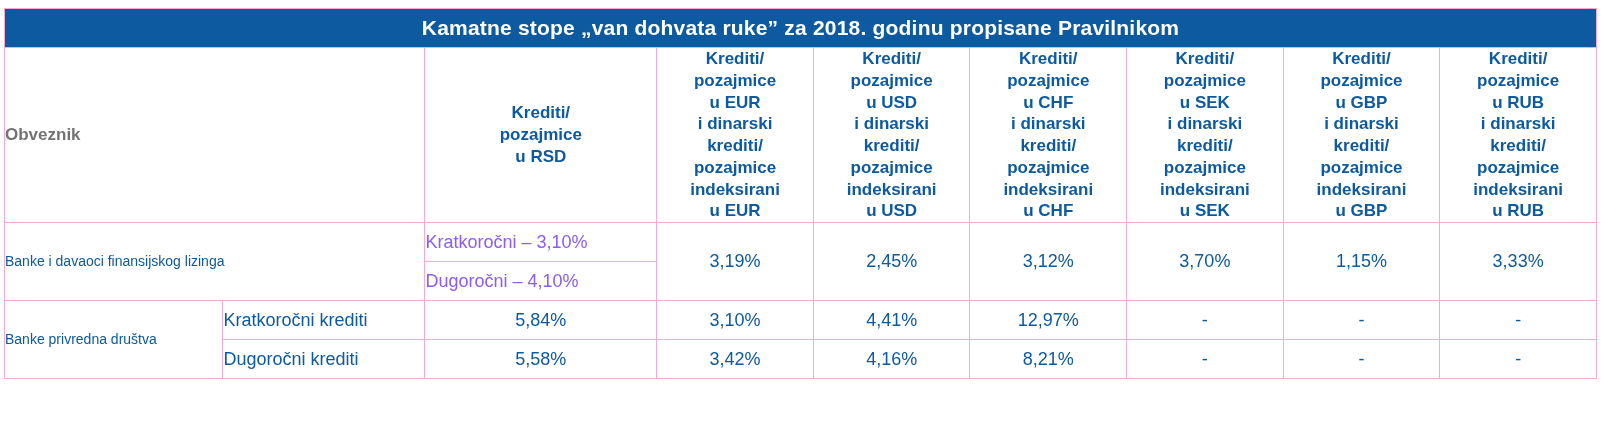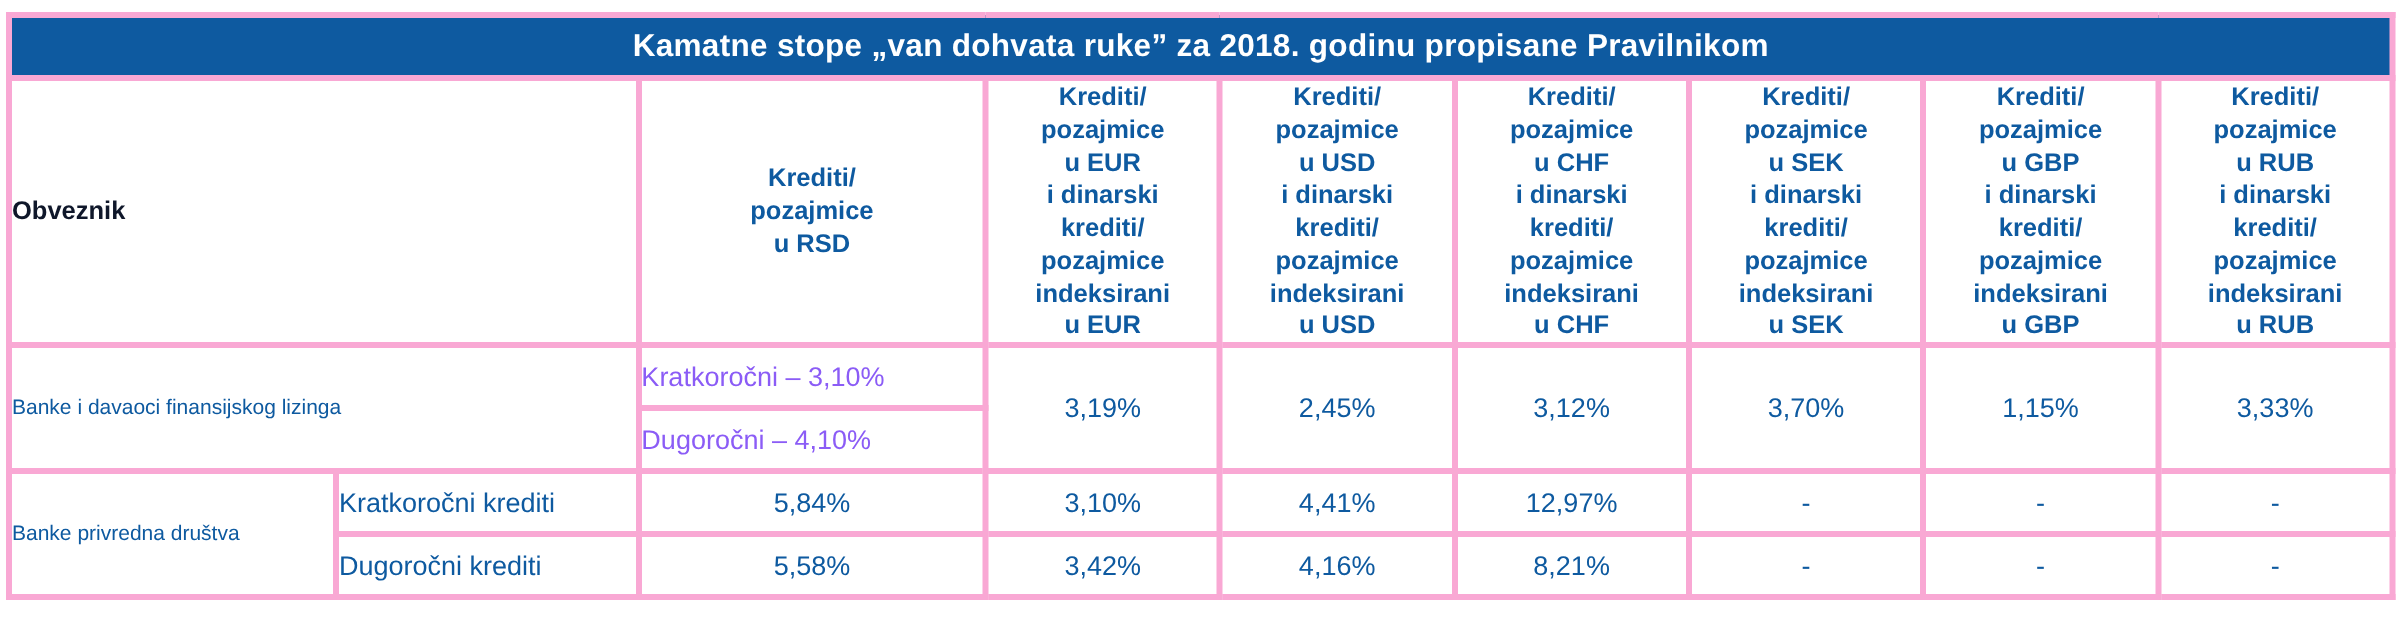--- a/index.html
+++ b/index.html
@@ -20,21 +20,21 @@
     box-sizing: border-box;
     padding: 8px 2px 4px 2px;
   }
   table.rates {
     border-collapse: collapse;
     table-layout: fixed;
     width: 1593px;
     margin: 0 auto;
   }
   table.rates td, table.rates th {
-    border: 4px solid #f9a8d4;
+    border: 1px solid #f9a8d4;
     padding: 0;
     vertical-align: middle;
   }
   
   .title-cell {
     background: #0e5aa0;
     color: #ffffff;
     font-weight: bold;
     font-size: 21px;
     text-align: center;
@@ -44,21 +44,21 @@
   
   .hdr {
     color: #0e5aa0;
     font-weight: bold;
     font-size: 17px;
     text-align: center;
     line-height: 1.28;
     padding: 6px 2px;
   }
   .hdr-left {
-    color: #0f172a;
+    color: #737373;
     font-weight: bold;
     font-size: 17px;
     text-align: left;
     padding-left: 12px;
   }
   .hdr-rsd {
     color: #0e5aa0;
     font-weight: bold;
     font-size: 17px;
     text-align: center;

